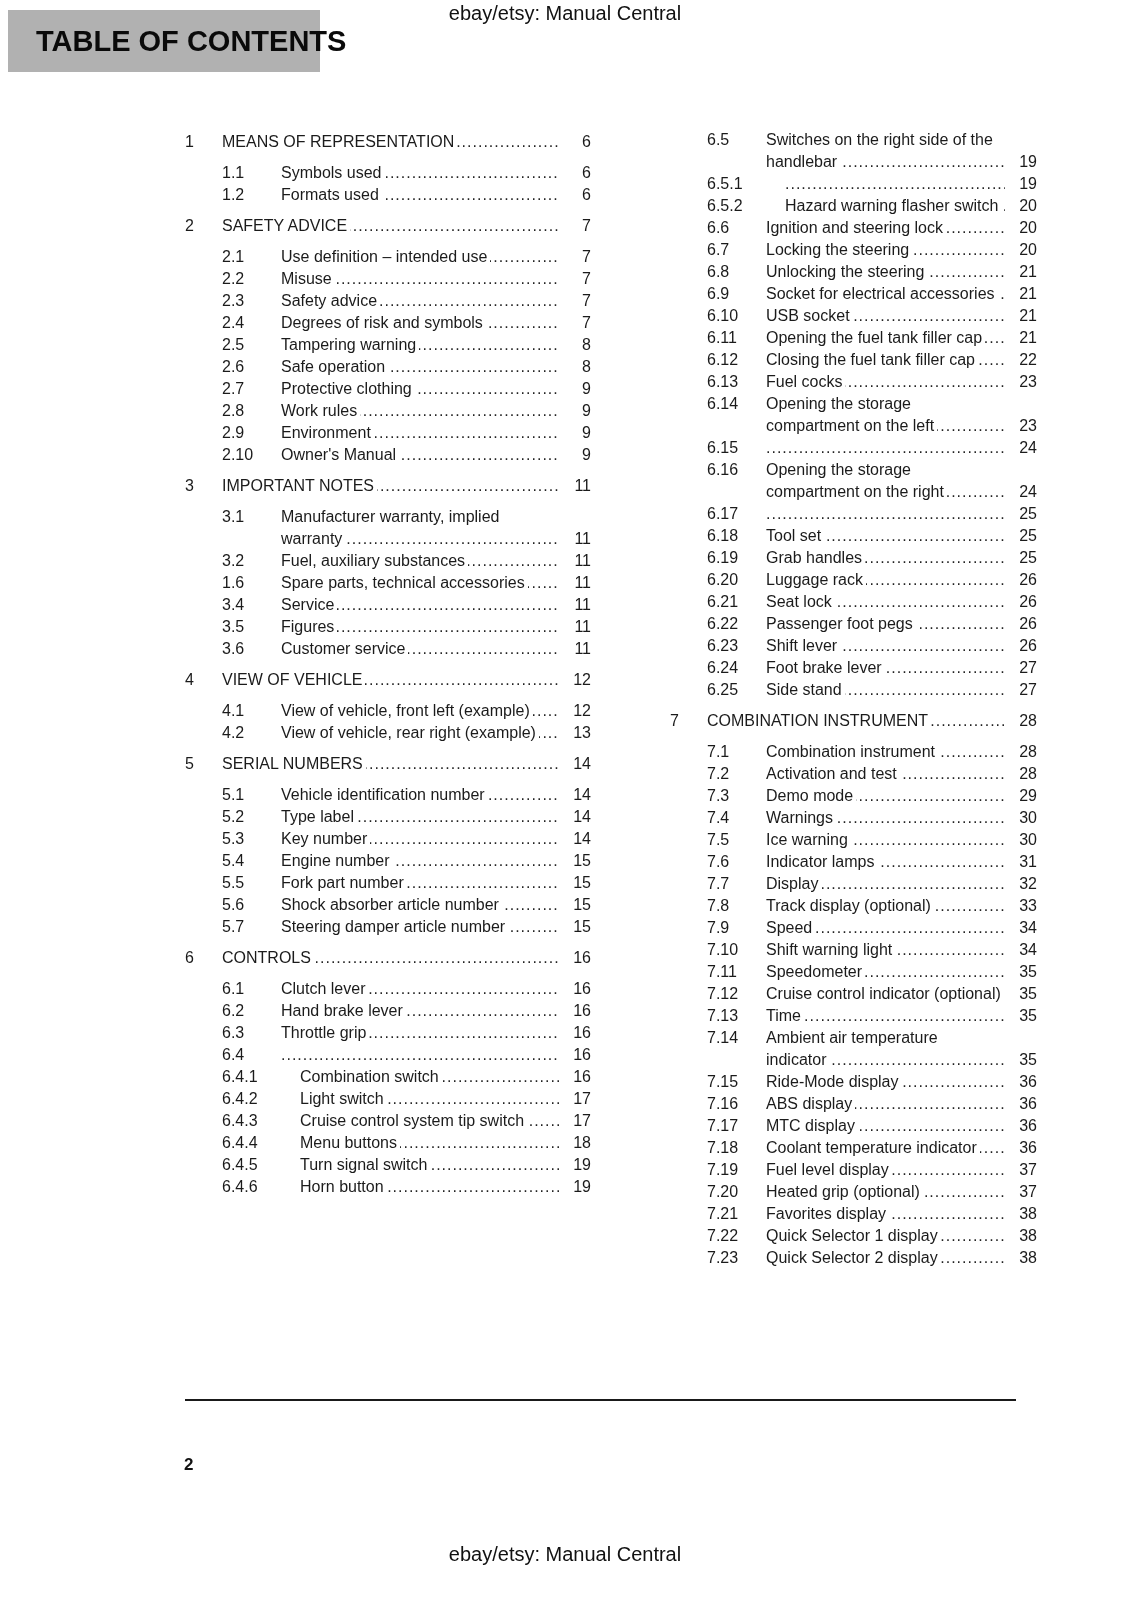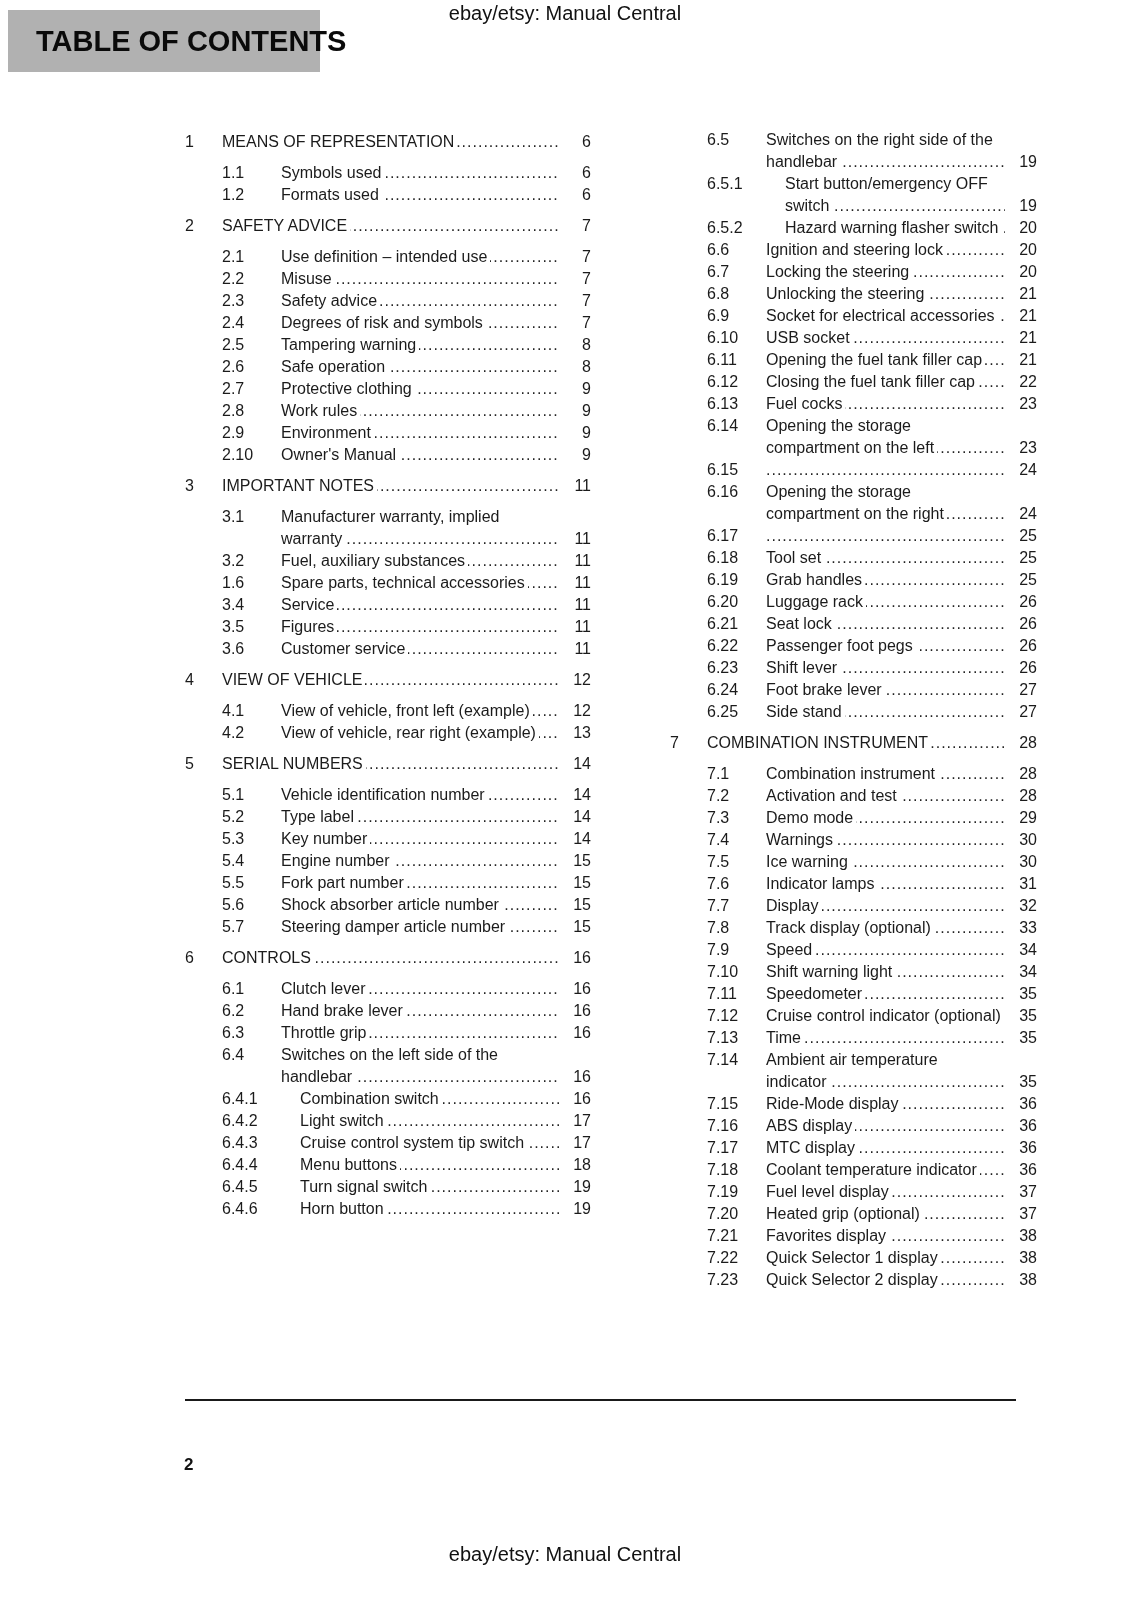--- a/index.html
+++ b/index.html
@@ -284,21 +284,21 @@
         <span class="mid"><span class="dots">............................................................................................................................................................................................................................</span><span class="t">Hand brake lever</span></span>
         <span class="pg">16</span>
       </div>
       <div class="entry section">
         <span class="num">6.3</span>
         <span class="mid"><span class="dots">............................................................................................................................................................................................................................</span><span class="t">Throttle grip</span></span>
         <span class="pg">16</span>
       </div>
       <div class="entry section">
         <span class="num">6.4</span>
-        <span class="mid"><span class="dots">............................................................................................................................................................................................................................</span><span class="t">Switches on the left side of the handlebar</span></span>
+        <span class="mid"><span class="dots">............................................................................................................................................................................................................................</span></span>
         <span class="pg">16</span>
       </div>
       <div class="entry subsection">
         <span class="num">6.4.1</span>
         <span class="mid"><span class="dots">............................................................................................................................................................................................................................</span><span class="t">Combination switch</span></span>
         <span class="pg">16</span>
       </div>
       <div class="entry subsection">
         <span class="num">6.4.2</span>
         <span class="mid"><span class="dots">............................................................................................................................................................................................................................</span><span class="t">Light switch</span></span>
@@ -327,21 +327,21 @@
     </div>
 
   <div class="toc-col right">
       <div class="entry section">
         <span class="num">6.5</span>
         <span class="mid"><span class="dots">............................................................................................................................................................................................................................</span><span class="t">Switches on the right side of the handlebar</span></span>
         <span class="pg">19</span>
       </div>
       <div class="entry subsection">
         <span class="num">6.5.1</span>
-        <span class="mid"><span class="dots">............................................................................................................................................................................................................................</span><span class="t">Start button/emergency OFF switch</span></span>
+        <span class="mid"><span class="dots">............................................................................................................................................................................................................................</span></span>
         <span class="pg">19</span>
       </div>
       <div class="entry subsection">
         <span class="num">6.5.2</span>
         <span class="mid"><span class="dots">............................................................................................................................................................................................................................</span><span class="t">Hazard warning flasher switch</span></span>
         <span class="pg">20</span>
       </div>
       <div class="entry section">
         <span class="num">6.6</span>
         <span class="mid"><span class="dots">............................................................................................................................................................................................................................</span><span class="t">Ignition and steering lock</span></span>

